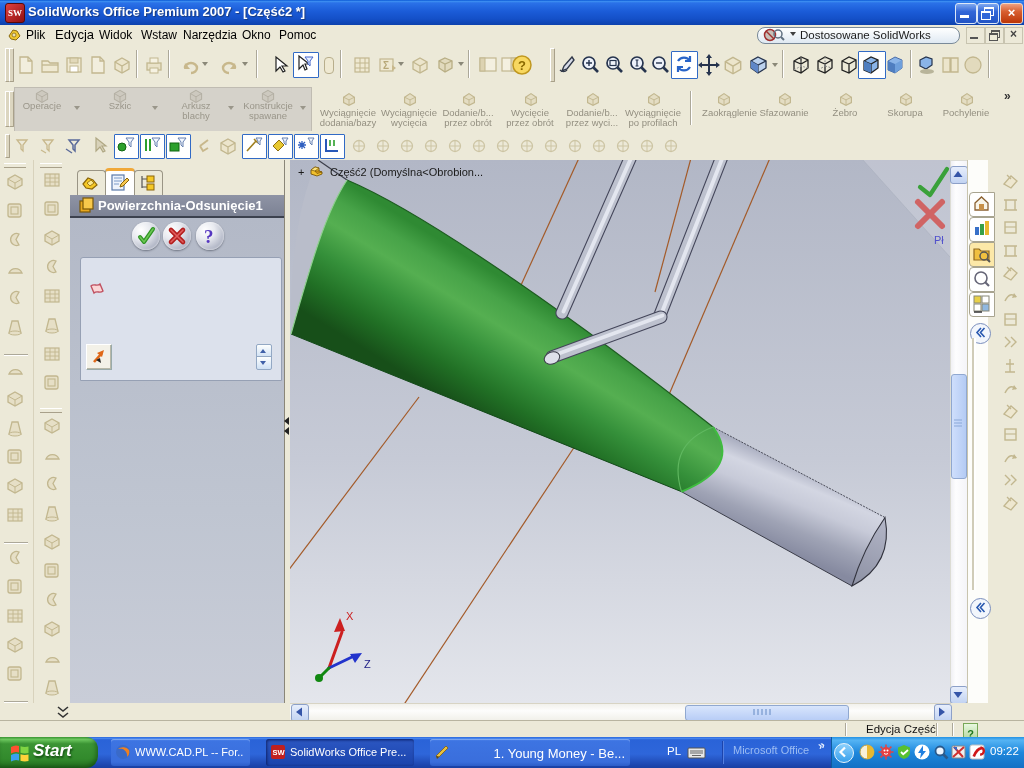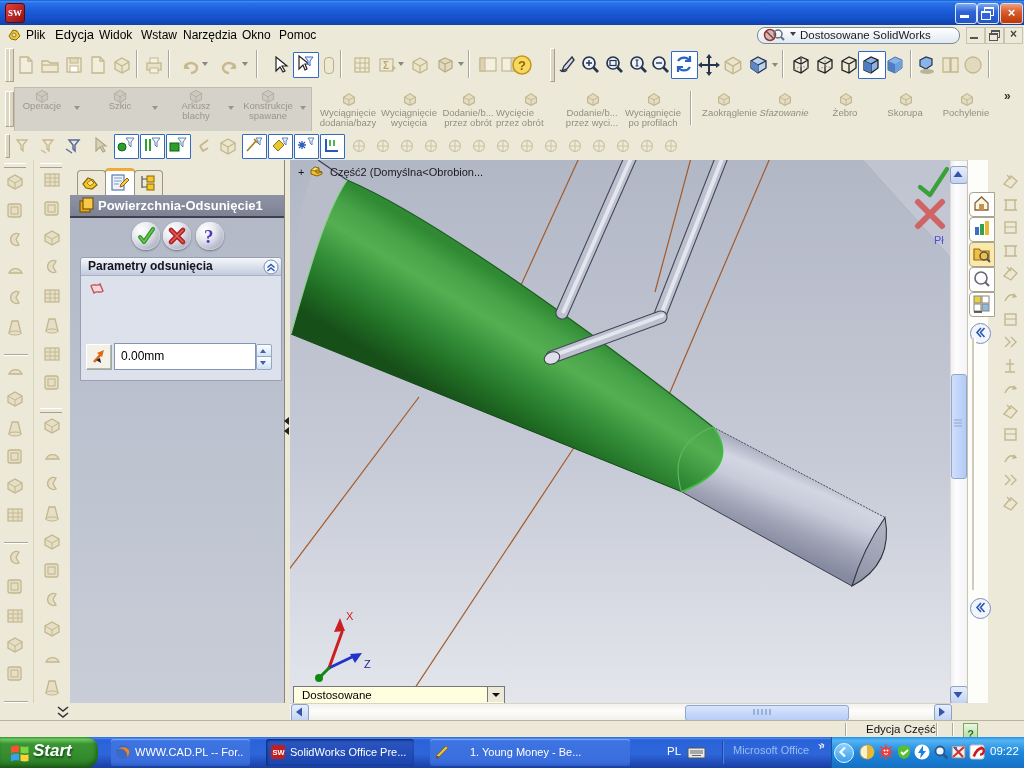--- a/index.html
+++ b/index.html
@@ -7,20 +7,21 @@
   .sep{position:absolute;width:1px;background:#aca899;border-right:1px solid #fff;}
   .hsep{position:absolute;height:1px;background:#aca899;border-bottom:1px solid #fff;}
   .grip{position:absolute;width:3px;border-left:1px solid #fff;border-top:1px solid #fff;border-right:1px solid #a8a08a;border-bottom:1px solid #a8a08a;background:#dcd6c0;border-radius:1px;}
   .press{position:absolute;border:1px solid #316ac5;background:#fff;border-radius:1px;}
 </style></head><body>
 
 <div class="abs" style="left:0;top:0;width:1024px;height:25px;background:linear-gradient(180deg,#0a59d6 0%,#3a8bf0 6%,#2a71e8 12%,#1b5cd8 45%,#1450c8 75%,#0d41ad 100%);">
  <div class="abs" style="left:5px;top:3px;width:18px;height:18px;border-radius:3px;background:linear-gradient(135deg,#e04040,#901010);border:1px solid #5a0808;">
    <div class="abs" style="left:2px;top:4px;color:#fff;font-size:9px;font-weight:bold;font-family:'Liberation Serif',serif;">SW</div>
  </div>
+ <div class="abs" style="left:28px;top:4px;color:#fff;font-size:13px;font-weight:bold;text-shadow:1px 1px 1px #1a3a7a;">SolidWorks Office Premium 2007 - [Część2 *]</div>
  <div class="abs" style="left:955px;top:3px;width:20px;height:19px;border-radius:3px;border:1px solid #dce8f8;background:linear-gradient(180deg,#7fa8ef 0%,#3166d8 40%,#2254c4 100%);">
    <div class="abs" style="left:4px;top:11px;width:9px;height:3px;background:#fff;"></div>
  </div>
  <div class="abs" style="left:977px;top:3px;width:20px;height:19px;border-radius:3px;border:1px solid #dce8f8;background:linear-gradient(180deg,#7fa8ef 0%,#3166d8 40%,#2254c4 100%);">
    <div class="abs" style="left:6px;top:3px;width:8px;height:6px;border:1px solid #fff;border-top-width:2px;"></div>
    <div class="abs" style="left:3px;top:7px;width:8px;height:6px;border:1px solid #fff;border-top-width:2px;background:#3166d8;"></div>
  </div>
  <div class="abs" style="left:1000px;top:3px;width:21px;height:19px;border-radius:3px;border:1px solid #f0d8c8;background:linear-gradient(180deg,#f0a080 0%,#d85f30 40%,#bc3608 100%);color:#fff;font-size:13px;font-weight:bold;text-align:center;line-height:18px;">×</div>
 </div>
 
@@ -265,42 +266,42 @@
     <div class="abs" style="left:375px;top:22px;width:68px;text-align:center;font-size:9.5px;line-height:10px;color:#938f80;">Wyciągnięcie<br>wycięcia</div>
     <svg class="abs" style="left:459px;top:4px" width="20" height="18" viewBox="0 0 20 20">
       <path d="M4 8 L10 4 L16 8 L16 14 L10 17 L4 14 Z" fill="#e4ddc3" stroke="#c2b78f" stroke-width="1.3"></path>
       <path d="M4 8 L10 11 L16 8 M10 11 V17" fill="none" stroke="#c2b78f" stroke-width="1"></path>
     </svg>
     <div class="abs" style="left:434px;top:22px;width:68px;text-align:center;font-size:9.5px;line-height:10px;color:#938f80;">Dodanie/b...<br>przez obrót</div>
     <svg class="abs" style="left:521px;top:4px" width="20" height="18" viewBox="0 0 20 20">
       <path d="M4 8 L10 4 L16 8 L16 14 L10 17 L4 14 Z" fill="#e4ddc3" stroke="#c2b78f" stroke-width="1.3"></path>
       <path d="M4 8 L10 11 L16 8 M10 11 V17" fill="none" stroke="#c2b78f" stroke-width="1"></path>
     </svg>
-    <div class="abs" style="left:496px;top:22px;width:68px;font-size:9.5px;line-height:10px;color:#938f80;">Wycięcie<br>przez obrót</div>
+    <div class="abs" style="left:496px;top:22px;width:68px;text-align:center;font-size:9.5px;line-height:10px;color:#938f80;">Wycięcie<br>przez obrót</div>
     <svg class="abs" style="left:583px;top:4px" width="20" height="18" viewBox="0 0 20 20">
       <path d="M4 8 L10 4 L16 8 L16 14 L10 17 L4 14 Z" fill="#e4ddc3" stroke="#c2b78f" stroke-width="1.3"></path>
       <path d="M4 8 L10 11 L16 8 M10 11 V17" fill="none" stroke="#c2b78f" stroke-width="1"></path>
     </svg>
     <div class="abs" style="left:558px;top:22px;width:68px;text-align:center;font-size:9.5px;line-height:10px;color:#938f80;">Dodanie/b...<br>przez wyci...</div>
     <svg class="abs" style="left:644px;top:4px" width="20" height="18" viewBox="0 0 20 20">
       <path d="M4 8 L10 4 L16 8 L16 14 L10 17 L4 14 Z" fill="#e4ddc3" stroke="#c2b78f" stroke-width="1.3"></path>
       <path d="M4 8 L10 11 L16 8 M10 11 V17" fill="none" stroke="#c2b78f" stroke-width="1"></path>
     </svg>
     <div class="abs" style="left:619px;top:22px;width:68px;text-align:center;font-size:9.5px;line-height:10px;color:#938f80;">Wyciągnięcie<br>po profilach</div>
     <div class="sep" style="left:690px;top:5px;height:34px;"></div>
     <svg class="abs" style="left:714px;top:4px" width="20" height="18" viewBox="0 0 20 20">
       <path d="M4 8 L10 4 L16 8 L16 14 L10 17 L4 14 Z" fill="#e4ddc3" stroke="#c2b78f" stroke-width="1.3"></path>
       <path d="M4 8 L10 11 L16 8 M10 11 V17" fill="none" stroke="#c2b78f" stroke-width="1"></path>
     </svg>
     <div class="abs" style="left:689px;top:22px;width:68px;text-align:right;font-size:9.5px;line-height:10px;color:#938f80;">Zaokrąglenie</div>
     <svg class="abs" style="left:775px;top:4px" width="20" height="18" viewBox="0 0 20 20">
       <path d="M4 8 L10 4 L16 8 L16 14 L10 17 L4 14 Z" fill="#e4ddc3" stroke="#c2b78f" stroke-width="1.3"></path>
       <path d="M4 8 L10 11 L16 8 M10 11 V17" fill="none" stroke="#c2b78f" stroke-width="1"></path>
     </svg>
-    <div class="abs" style="left:750px;top:22px;width:68px;text-align:center;font-size:9.5px;line-height:10px;color:#938f80;font-style:italic;">Sfazowanie</div>
+    <div class="abs" style="left:750px;top:22px;width:68px;text-align:center;font-size:9.5px;line-height:10px;color:#938f80;">Sfazowanie</div>
     <svg class="abs" style="left:836px;top:4px" width="20" height="18" viewBox="0 0 20 20">
       <path d="M4 8 L10 4 L16 8 L16 14 L10 17 L4 14 Z" fill="#e4ddc3" stroke="#c2b78f" stroke-width="1.3"></path>
       <path d="M4 8 L10 11 L16 8 M10 11 V17" fill="none" stroke="#c2b78f" stroke-width="1"></path>
     </svg>
     <div class="abs" style="left:811px;top:22px;width:68px;text-align:center;font-size:9.5px;line-height:10px;color:#938f80;">Żebro</div>
     <svg class="abs" style="left:896px;top:4px" width="20" height="18" viewBox="0 0 20 20">
       <path d="M4 8 L10 4 L16 8 L16 14 L10 17 L4 14 Z" fill="#e4ddc3" stroke="#c2b78f" stroke-width="1.3"></path>
       <path d="M4 8 L10 11 L16 8 M10 11 V17" fill="none" stroke="#c2b78f" stroke-width="1"></path>
     </svg>
     <div class="abs" style="left:871px;top:22px;width:68px;text-align:center;font-size:9.5px;line-height:10px;color:#938f80;">Skorupa</div>
@@ -610,39 +611,29 @@
         <svg class="abs" style="left:93px;top:4px" width="28" height="28">
           <path d="M8 8 L20 20 M20 8 L8 20" fill="none" stroke="#b41e1e" stroke-width="4.6" stroke-linecap="round"></path>
           <path d="M8 8 L20 20 M20 8 L8 20" fill="none" stroke="#e06060" stroke-width="1.6" stroke-linecap="round"></path>
         </svg>
         <div class="abs" style="left:126px;top:4px;width:28px;height:28px;border-radius:50%;background:radial-gradient(circle at 9px 8px,#ffffff 0%,#e8eaf0 35%,#b0b5c5 75%,#888da0 100%);box-shadow:0 1px 2px rgba(40,45,60,0.5), inset 0 0 2px #fff;"></div>
         <svg class="abs" style="left:126px;top:4px" width="28" height="28">
           <text x="8" y="21" font-size="19" font-weight="bold" fill="#5536c0" font-family="Liberation Serif">?</text>
         </svg>
       </div>
       <div class="abs" style="left:10px;top:39px;width:200px;height:122px;border:1px solid #96a0b4;border-radius:3px 3px 0 0;background:#dce1ec;">
-        <div class="abs" style="left:0;top:0;width:200px;height:17px;background:linear-gradient(180deg,#f6f8fb 0%,#dde3ee 45%,#c3cbdd 100%);border-bottom:1px solid #aab2c4;border-radius:3px 3px 0 0;">
-          <div class="abs" style="left:7px;top:1px;font-size:12px;font-weight:bold;color:#14141c;">Parametry odsunięcia</div>
-          <svg class="abs" style="left:182px;top:1px" width="16" height="16">
-            <circle cx="8" cy="8" r="7" fill="#f4f7fc" stroke="#7a8ebc" stroke-width="1"></circle>
-            <path d="M4.5 8.5 L8 5.5 L11.5 8.5 M4.5 12 L8 9 L11.5 12" fill="none" stroke="#2858b0" stroke-width="1.4"></path>
-          </svg>
-        </div>
         <svg class="abs" style="left:7px;top:23px" width="20" height="20">
           <path d="M3 5 c3 -3 6 1 9 -2 l3 7 c-3 3 -6 -1 -9 2 z" fill="#fbd6d6" stroke="#c05060" stroke-width="1.4"></path>
         </svg>
         <div class="abs" style="left:5px;top:86px;width:24px;height:24px;background:#f3f1e8;border:1px solid #9aa;border-top-color:#fff;border-left-color:#fff;box-shadow:inset -1px -1px 0 #b8b8a8;">
           <svg class="abs" style="left:2px;top:2px" width="20" height="20">
             <path d="M5 15 L13 6" stroke="#e06818" stroke-width="2.6"></path>
             <path d="M15 3 l-2 7 -5 -4 z" fill="#e06818"></path>
             <path d="M7 13 l5 3 -1 -5" fill="#222"></path>
           </svg>
-        </div>
-        <div class="abs" style="left:33px;top:85px;width:140px;height:25px;background:#fff;border:1px solid #8296b4;">
-          <div class="abs" style="left:6px;top:5px;font-size:12px;color:#000;">0.00mm</div>
         </div>
         <div class="abs" style="left:175px;top:86px;width:14px;height:12px;background:linear-gradient(180deg,#fdfefe,#cfe0f4);border:1px solid #93a8c4;border-radius:2px 2px 0 0;">
           <div class="abs" style="left:3px;top:4px;width:0;height:0;border-left:3.5px solid transparent;border-right:3.5px solid transparent;border-bottom:4px solid #4060a8;"></div>
         </div>
         <div class="abs" style="left:175px;top:98px;width:14px;height:12px;background:linear-gradient(180deg,#fdfefe,#cfe0f4);border:1px solid #93a8c4;border-radius:0 0 2px 2px;">
           <div class="abs" style="left:3px;top:4px;width:0;height:0;border-left:3.5px solid transparent;border-right:3.5px solid transparent;border-top:4px solid #4060a8;"></div>
         </div>
       </div>
     </div>
     <div class="abs" style="left:214px;top:0;width:1px;height:543px;background:#8a8678;"></div>
@@ -731,26 +722,20 @@
         <line x1="39" y1="508" x2="52" y2="472" stroke="#cc2020" stroke-width="3"></line>
         <path d="M50 458 l-6 14 11 -1 z" fill="#cc2020"></path>
         <line x1="39" y1="508" x2="62" y2="497" stroke="#2233cc" stroke-width="3"></line>
         <path d="M72 493 l-12 1 5 9 z" fill="#2233cc"></path>
         <line x1="39" y1="508" x2="31" y2="516" stroke="#118811" stroke-width="3"></line>
         <circle cx="29" cy="518" r="4" fill="#118811"></circle>
       </g>
       <text x="56" y="460" font-size="11" fill="#cc2020" font-family="Liberation Sans">X</text>
       <text x="74" y="508" font-size="11" fill="#222288" font-family="Liberation Sans">Z</text>
     </svg>
-    <div class="abs" style="left:3px;top:526px;width:210px;height:17px;background:#ffffdf;border:1px solid #777;">
-      <div class="abs" style="left:8px;top:2px;font-size:11.5px;color:#000;">Dostosowane</div>
-      <div class="abs" style="left:193px;top:0px;width:16px;height:15px;background:#ece9d8;border-left:1px solid #777;">
-        <div class="abs" style="left:4px;top:6px;width:0;height:0;border-left:4px solid transparent;border-right:4px solid transparent;border-top:4px solid #111;"></div>
-      </div>
-    </div>
   </div>
 <div class="abs" style="left:950px;top:160px;width:74px;height:543px;background:#ece9d8;">
     <div class="abs" style="left:0;top:0;width:16px;height:543px;background:linear-gradient(90deg,#f0f0f4,#fdfdfe 30%,#f4f4f8);border:1px solid #dcdcd4;"></div>
     <div class="abs" style="left:0px;top:6px;width:16px;height:16px;border-radius:3px;border:1px solid #8ca0c8;background:linear-gradient(180deg,#e7eefc,#c2d3f2);"></div>
     <svg class="abs" style="left:0px;top:6px" width="16" height="16">
       <path d="M8 5 l-4.5 6 h9 z" fill="#3555a8"></path>
     </svg>
     <div class="abs" style="left:0px;top:526px;width:16px;height:16px;border-radius:3px;border:1px solid #8ca0c8;background:linear-gradient(180deg,#e7eefc,#c2d3f2);"></div>
     <svg class="abs" style="left:0px;top:526px" width="16" height="16">
       <path d="M8 12 l-4.5 -6 h9 z" fill="#3555a8"></path>
@@ -903,21 +888,21 @@
           <rect x="1" y="1" width="14" height="14" rx="2" fill="#c02020"></rect>
           <text x="2.5" y="11" font-size="7.5" fill="#fff" font-weight="bold">SW</text>
         </svg></div>
       <div class="abs" style="left:24px;top:7px;font-size:11px;color:#fff;white-space:nowrap;overflow:hidden;width:118px;">SolidWorks Office Pre...</div>
     </div>
     <div class="abs" style="left:430px;top:2px;width:200px;height:27px;border-radius:3px;background:linear-gradient(180deg,#5186ea 0%,#3d74e2 8%,#3a6edc 85%,#2d5dc8 100%);box-shadow:inset 0 1px 0 #7ba4f0;">
       <div class="abs" style="left:4px;top:5px;width:16px;height:16px;"><svg width="16" height="16">
           <path d="M2 12 L12 2 L14 4 L5 13 Z" fill="#e8c040" stroke="#806010" stroke-width="0.8"></path>
           <path d="M2 12 l3 1 -2 2 z" fill="#604810"></path>
         </svg></div>
-      <div class="abs" style="left:40px;top:7px;font-size:11px;color:#fff;white-space:nowrap;overflow:hidden;width:170px;">1. Young Money - Be...</div>
+      <div class="abs" style="left:25px;top:7px;font-size:13px;color:#fff;white-space:nowrap;overflow:hidden;width:170px;text-align:right;">1. Young Money - Be...</div>
     </div>
     <div class="abs" style="left:667px;top:8px;font-size:11.5px;color:#fff;">PL</div>
     <svg class="abs" style="left:687px;top:9px" width="20" height="14">
       <rect x="1" y="2" width="17" height="10" rx="1" fill="#e8e8e8" stroke="#555"></rect>
       <path d="M3 5 h13 M3 7 h13 M5 9.5 h9" stroke="#666" stroke-width="1"></path>
     </svg>
     <div class="sep" style="left:722px;top:4px;height:23px;background:#1c44ac;border-right:1px solid #5580e0;"></div>
     <div class="abs" style="left:733px;top:7px;font-size:11px;color:#9cbcf2;">Microsoft Office</div>
     <div class="abs" style="left:818px;top:1px;font-size:12px;font-weight:bold;color:#e8f0ff;transform:rotate(-20deg);">»</div>
     <div class="abs" style="left:831px;top:0;width:193px;height:31px;background:linear-gradient(180deg,#2492e4 0%,#55b4f4 10%,#1e87dc 50%,#1470c4 100%);border-left:1px solid #0d5a9c;border-radius:0;">

